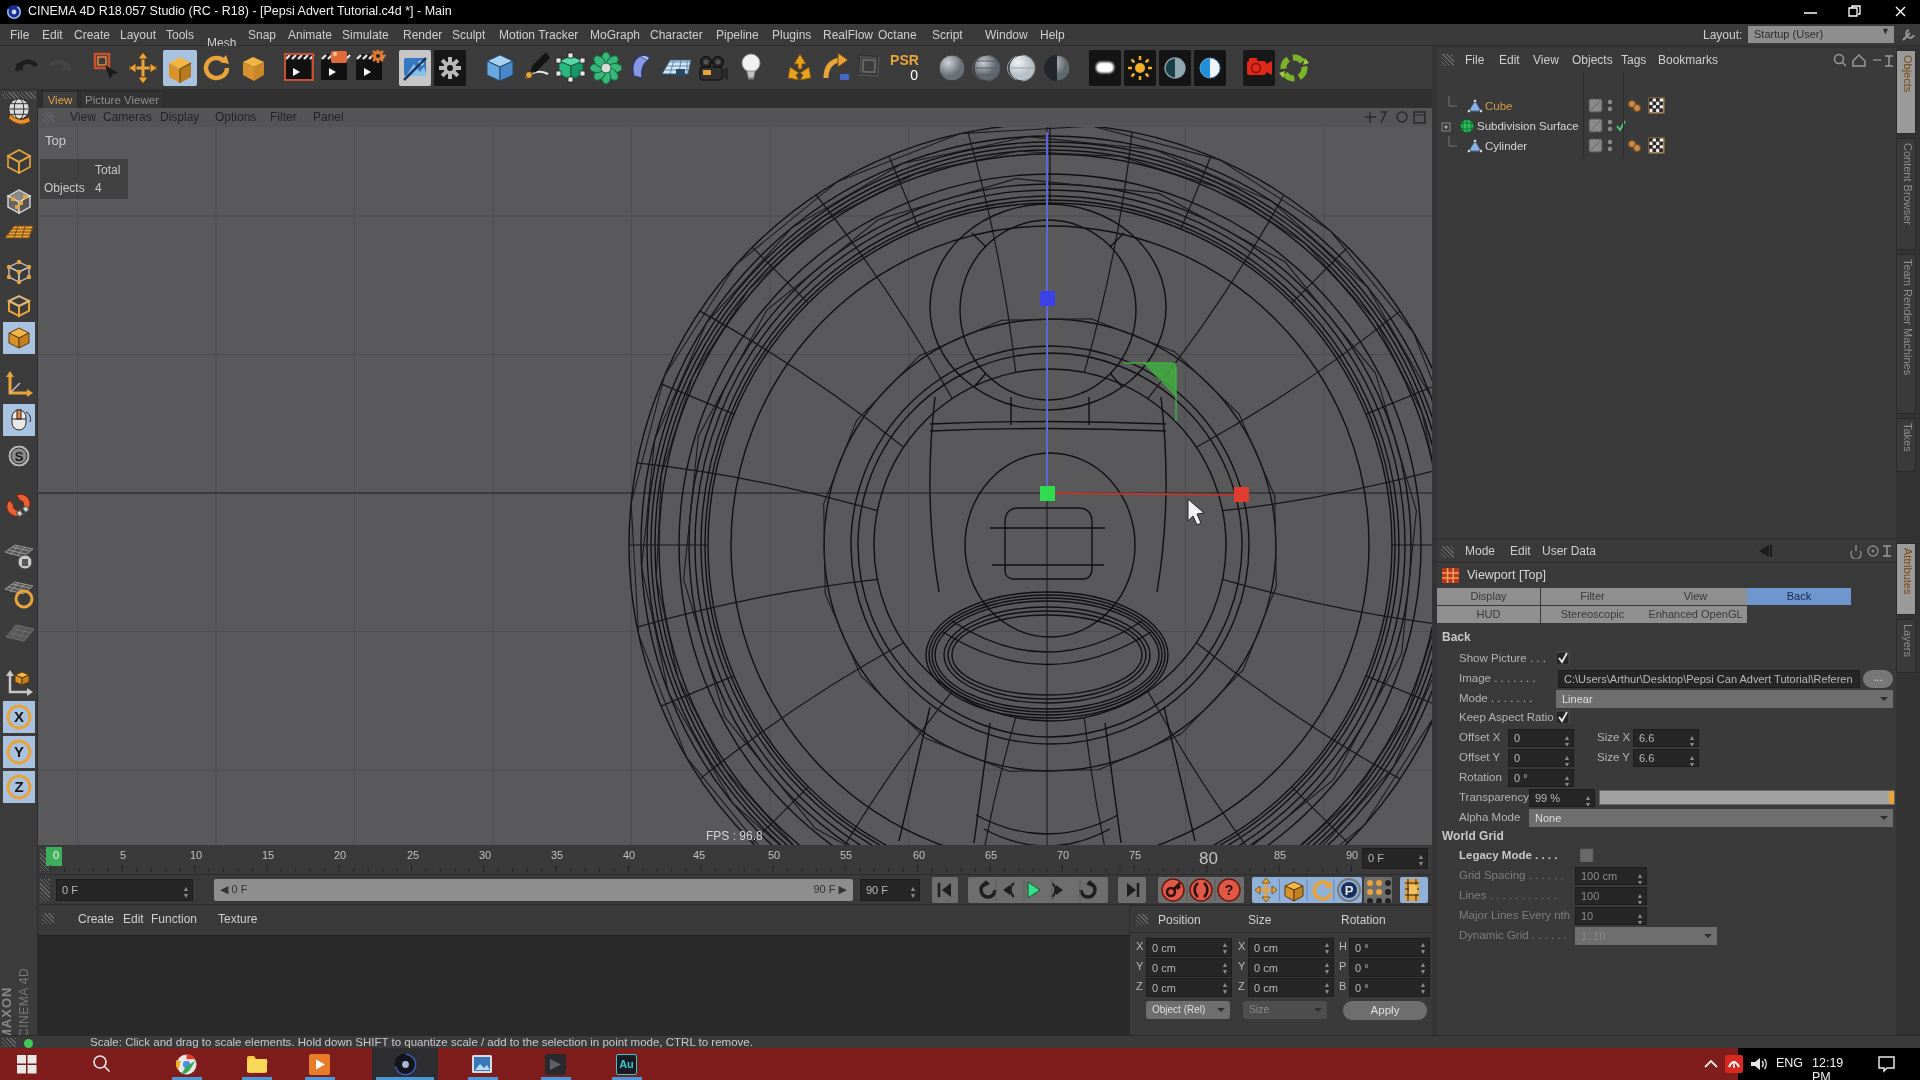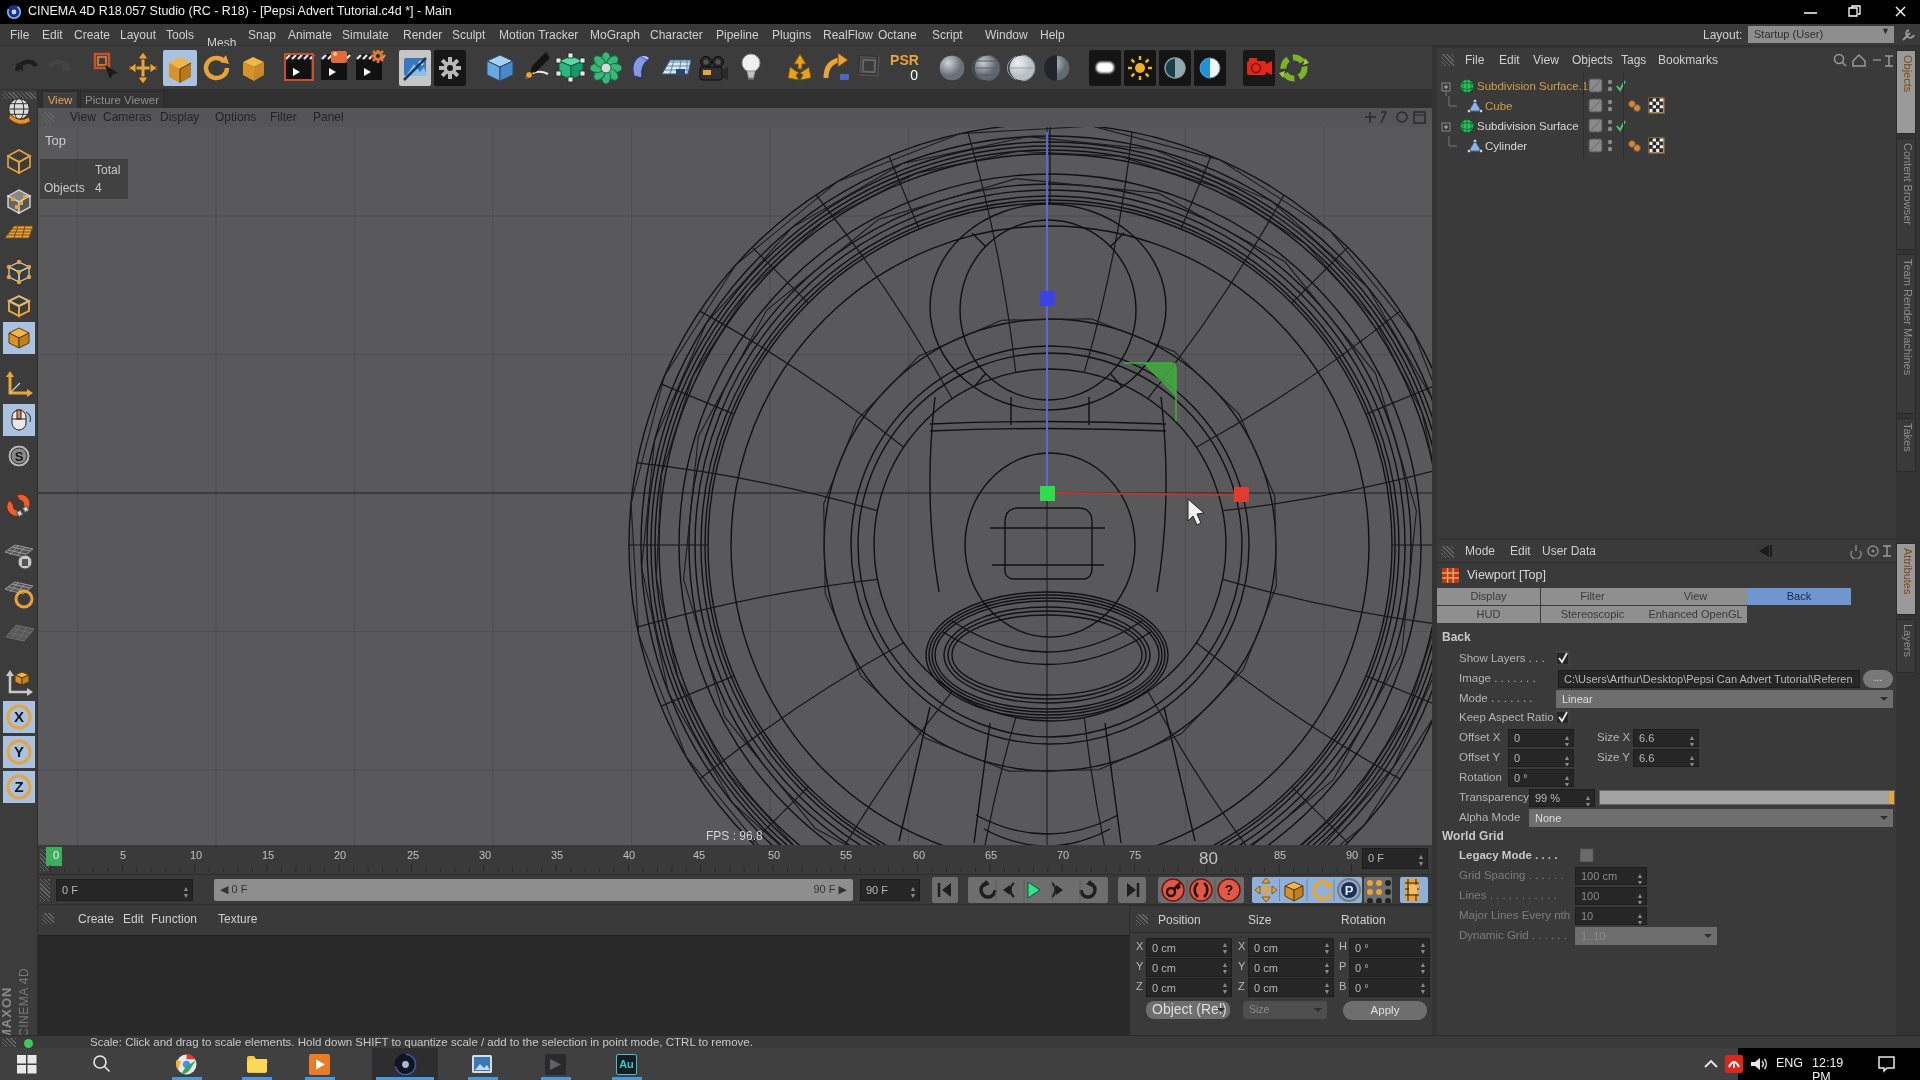--- a/index.html
+++ b/index.html
@@ -762,60 +762,40 @@
     <span class="abs" style="left:108px;top:54px;color:#b8b8b8;font-size:11px">Y</span>
     <div class="fld" style="left:118px;top:52px;width:86px;height:19px">0 cm<span class="spin">▲<br>▼</span></div>
     <span class="abs" style="left:209px;top:54px;color:#b8b8b8;font-size:11px">P</span>
     <div class="fld" style="left:219px;top:52px;width:81px;height:19px">0 °<span class="spin">▲<br>▼</span></div>
     <span class="abs" style="left:6px;top:74px;color:#b8b8b8;font-size:11px">Z</span>
     <div class="fld" style="left:16px;top:72px;width:86px;height:19px">0 cm<span class="spin">▲<br>▼</span></div>
     <span class="abs" style="left:108px;top:74px;color:#b8b8b8;font-size:11px">Z</span>
     <div class="fld" style="left:118px;top:72px;width:86px;height:19px">0 cm<span class="spin">▲<br>▼</span></div>
     <span class="abs" style="left:209px;top:74px;color:#b8b8b8;font-size:11px">B</span>
     <div class="fld" style="left:219px;top:72px;width:81px;height:19px">0 °<span class="spin">▲<br>▼</span></div>
-    <div class="drop" style="left:16px;top:95px;width:84px;height:18px;border-radius:8px;font-size:14px">Object (Rel)</div>
+    <div class="drop" style="left:16px;top:95px;width:84px;height:18px;border-radius:3px;font-size:10px">Object (Rel)</div>
     <div class="drop" style="left:113px;top:95px;width:84px;height:18px;border-radius:3px;background:#4e4e4e;color:#8a8a8a;font-size:10.5px">Size</div>
     <div class="abs" style="left:213px;top:95px;width:84px;height:19px;background:#6e6e6e;border-radius:9px;color:#e0e0e0;font-size:11.5px;text-align:center;line-height:19px">Apply</div>
   </div>
 <div class="abs" style="left:1432px;top:46px;width:488px;height:989px;background:#333">
     <div class="abs" style="left:5px;top:2px;width:459px;height:490px;background:#3a3a3a">
       <div class="abs grip" style="left:4px;top:6px;width:13px;height:12px"></div>
       <span class="abs txt" style="left:28px;top:5px">File</span>
       <span class="abs txt" style="left:62px;top:5px">Edit</span>
       <span class="abs txt" style="left:96px;top:5px">View</span>
       <span class="abs txt" style="left:135px;top:5px">Objects</span>
       <span class="abs txt" style="left:184px;top:5px">Tags</span>
       <span class="abs txt" style="left:221px;top:5px">Bookmarks</span>
       <svg class="abs" style="left:395px;top:4px" width="62" height="16">
         <circle cx="7" cy="7" r="4.5" fill="none" stroke="#999" stroke-width="1.5"></circle>
         <path d="M10 10l4 4" stroke="#999" stroke-width="1.5"></path>
         <path d="M21 9l6-6 6 6v5h-12z" fill="none" stroke="#999" stroke-width="1.5"></path>
         <path d="M41 8h8" stroke="#888" stroke-width="1.5"></path>
         <path d="M53 4h8M57 4v10M53 14h8" stroke="#999" stroke-width="1.5"></path>
       </svg>
-      <div class="abs" style="left:0;top:28px;width:459px;height:20px">
-        <svg class="abs" style="left:2px;top:0" width="20" height="20">
-          <rect x="3" y="7" width="8" height="8" fill="none" stroke="#888"></rect>
-          <path d="M5 11h4M7 9v4" stroke="#bbb"></path>
-          <path d="M7 15v5" stroke="#777"></path>
-        </svg>
-        <svg class="abs" style="left:22px;top:2px" width="16" height="16">
-          <circle cx="8" cy="8" r="6.5" fill="#30c060" stroke="#0a6028"></circle>
-          <path d="M2 6 q6 -3 12 0 M2 10 q6 3 12 0 M8 1.5v13 M4 3v10.5 M12 3v10.5" stroke="#0a6028" fill="none" stroke-width="0.8"></path>
-        </svg>
-        <span class="abs" style="left:40px;top:4px;color:#d29e4a;font-size:11.5px;white-space:nowrap">Subdivision Surface.1</span>
-        <svg class="abs" style="left:150px;top:0" width="40" height="20">
-          <rect x="2" y="3" width="13" height="13" rx="2" fill="#8a8a8a"></rect>
-          <path d="M4 14l9 -9" stroke="#666"></path>
-          <rect x="2" y="3" width="13" height="13" rx="2" fill="none" stroke="#555"></rect>
-          <circle cx="23" cy="6" r="2.2" fill="#8a8a8a"></circle>
-          <circle cx="23" cy="13" r="2.2" fill="#8a8a8a"></circle>
-          <path d="M30 10l3 4 5 -9" stroke="#48c878" stroke-width="2" fill="none"></path>
-        </svg>
-      </div>
       <div class="abs" style="left:0;top:48px;width:459px;height:20px">
         <svg class="abs" style="left:2px;top:0" width="20" height="20">
           <path d="M10 0 v10 h8" stroke="#777" fill="none"></path>
         </svg>
         <svg class="abs" style="left:30px;top:2px" width="16" height="16">
           <path d="M8 3 L14 13 L2 13 Z" fill="#8ab4e8" stroke="#4a6a9a"></path>
           <circle cx="8" cy="3" r="1.6" fill="#e8e8e8" stroke="#555"></circle>
           <circle cx="2" cy="13" r="1.6" fill="#e8e8e8" stroke="#555"></circle>
           <circle cx="14" cy="13" r="1.6" fill="#e8e8e8" stroke="#555"></circle>
         </svg>
@@ -905,21 +885,21 @@
       </svg>
       <span class="abs" style="left:30px;top:28px;color:#d8d8d8;font-size:12.5px">Viewport [Top]</span>
       <div class="gbtn" style="left:0px;top:48px;width:103px;height:17px;line-height:17px">Display</div>
       <div class="gbtn" style="left:104px;top:48px;width:103px;height:17px;line-height:17px">Filter</div>
       <div class="gbtn" style="left:207px;top:48px;width:103px;height:17px;line-height:17px">View</div>
       <div class="abs" style="left:310px;top:48px;width:104px;height:17px;background:#7096d0;color:#142a50;font-size:11px;text-align:center;line-height:17px">Back</div>
       <div class="gbtn" style="left:0px;top:66px;width:103px;height:17px;line-height:17px">HUD</div>
       <div class="gbtn" style="left:104px;top:66px;width:103px;height:17px;line-height:17px">Stereoscopic</div>
       <div class="gbtn" style="left:207px;top:66px;width:103px;height:17px;line-height:17px">Enhanced OpenGL</div>
       <span class="abs" style="left:5px;top:90px;color:#c8c8c8;font-size:12px;font-weight:bold">Back</span>
-      <span class="lbl" style="left:22px;top:112px">Show Layers . . . </span>
+      <span class="lbl" style="left:22px;top:112px">Show Picture . . . </span>
       <div class="abs" style="left:119px;top:111px"><svg width="14" height="14">
           <rect width="13" height="13" y="1" fill="#262626" stroke="#555"></rect>
           <path d="M3 7l3 4 5 -9" stroke="#e8e8e8" stroke-width="1.8" fill="none"></path>
         </svg></div>
       <span class="lbl" style="left:22px;top:132px">Image . . . . . . . </span>
       <div class="fld" style="left:121px;top:130px;width:302px;height:18px;line-height:16px">C:\Users\Arthur\Desktop\Pepsi Can Advert Tutorial\Referen</div>
       <div class="abs" style="left:426px;top:130px;width:30px;height:18px;background:#787878;border-radius:9px;color:#ddd;font-size:10px;text-align:center;line-height:16px">...</div>
       <span class="lbl" style="left:22px;top:152px">Mode . . . . . . . </span>
       <div class="drop" style="left:119px;top:150px;width:337px;height:18px;line-height:18px">Linear</div>
       <span class="lbl" style="left:22px;top:171px">Keep Aspect Ratio</span>
@@ -975,21 +955,21 @@
     </div>
     <div class="abs" style="left:464px;top:573px;width:20px;height:54px;background:#3a3a3a;border:1px solid #2a2a2a">
       <div class="abs" style="left:3px;top:4px;width:14px;height:46px;writing-mode:vertical-rl;color:#8e8e8e;font-size:11px;white-space:nowrap">Layers</div>
     </div>
   </div>
 <div class="abs" style="left:0;top:1035px;width:1920px;height:13px;background:#3a3a3a;border-top:1px solid #2a2a2a">
     <div class="abs grip" style="left:2px;top:2px;width:14px;height:9px"></div>
     <div class="abs" style="left:24px;top:3px;width:9px;height:9px;border-radius:50%;background:#3fc95a"></div>
     <span class="abs" style="left:90px;top:0px;color:#c8c8c8;font-size:11.5px">Scale: Click and drag to scale elements. Hold down SHIFT to quantize scale / add to the selection in point mode, CTRL to remove.</span>
   </div>
-<div class="abs" style="left:0;top:1048px;width:1738px;height:32px;background:#404040">
+<div class="abs" style="left:0;top:1048px;width:1738px;height:32px;background:#7f1d1d">
     <svg class="abs" style="left:17px;top:7px" width="20" height="19">
       <rect x="0" y="0" width="9" height="8.5" fill="#e8e8e8"></rect>
       <rect x="10.5" y="0" width="9" height="8.5" fill="#e8e8e8"></rect>
       <rect x="0" y="10" width="9" height="8.5" fill="#e8e8e8"></rect>
       <rect x="10.5" y="10" width="9" height="8.5" fill="#e8e8e8"></rect>
     </svg>
     <svg class="abs" style="left:92px;top:6px" width="20" height="20">
       <circle cx="8" cy="8" r="6" fill="none" stroke="#e8e8e8" stroke-width="1.6"></circle>
       <path d="M12.5 12.5l5 5" stroke="#e8e8e8" stroke-width="1.6"></path>
     </svg>

